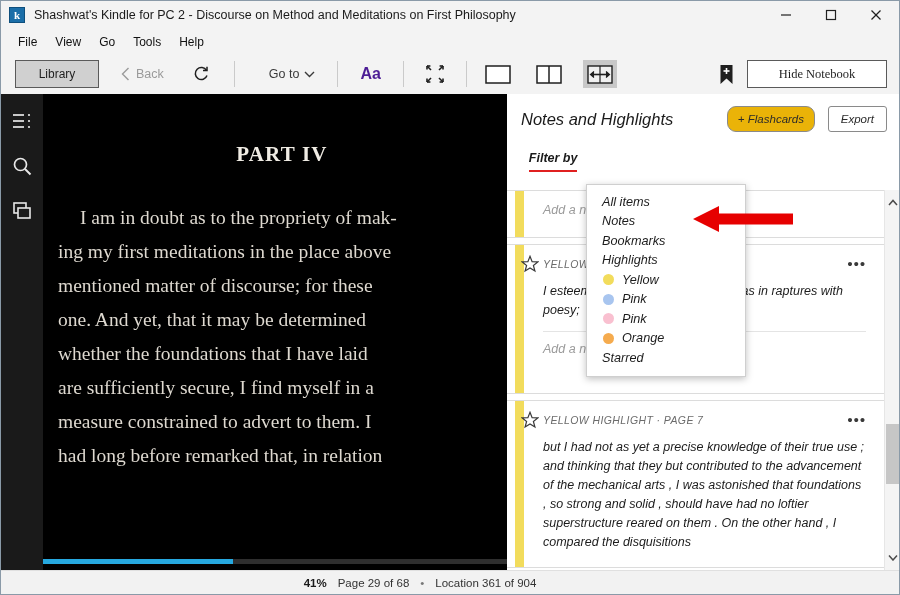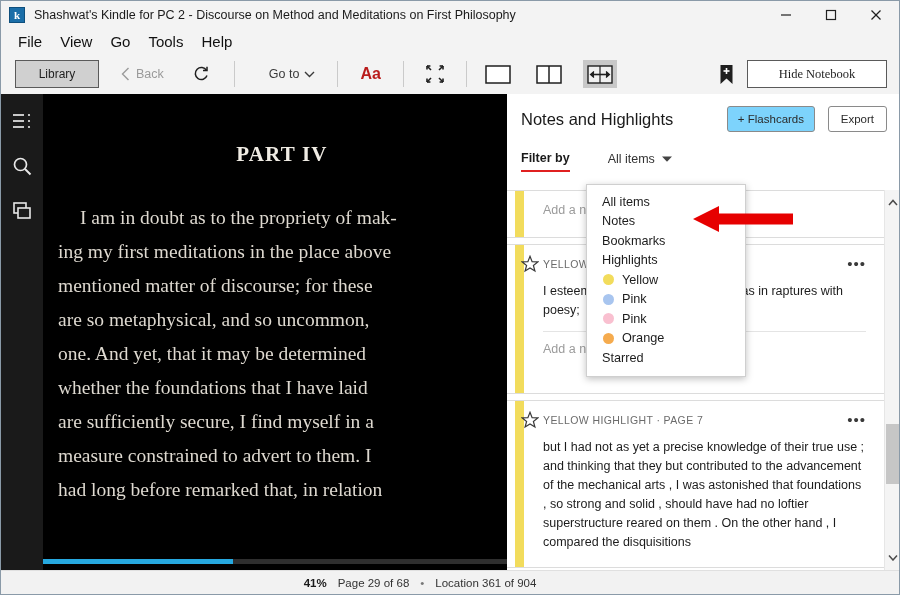--- a/index.html
+++ b/index.html
@@ -48,21 +48,21 @@
   #win-close { right: 1px; }
   .wbtn svg { display: block; }
 
   
   #menubar {
     position: absolute; left: 0; top: 28px; width: 898px; height: 25px;
     background: #f3f3f3;
     display: flex; align-items: center; padding-left: 8px;
   }
   .menu-item {
-    font-size: 15px; color: #111; padding: 3px 9px; white-space: nowrap;
+    font-size: 12px; color: #111; padding: 3px 9px; white-space: nowrap;
   }
 
   
   #toolbar {
     position: absolute; left: 0; top: 53px; width: 898px; height: 40px;
     background: #f3f3f3;
     display: flex; align-items: center;
   }
   #library-btn {
     margin-left: 14px;
@@ -77,21 +77,21 @@
   }
   #refresh-btn { margin-left: 28px; display: flex; align-items: center; }
   .tb-sep {
     width: 1px; height: 26px; background: #cacaca;
   }
   #goto-btn {
     display: flex; align-items: center; gap: 5px;
     font-size: 12.5px; color: #3a3a3a;
   }
   #aa-btn {
-    font-size: 16px; font-weight: bold; color: #b91c1c;
+    font-size: 16px; font-weight: bold; color: #4c1d95;
   }
   #fullscreen-btn { display: flex; align-items: center; }
   .layout-btn {
     width: 34px; height: 28px;
     display: flex; align-items: center; justify-content: center;
   }
   .layout-btn.selected { background: #c8c8c8; }
   #bookmark-btn {
     position: absolute; right: 160px; top: 6px;
     width: 26px; height: 28px;
@@ -146,42 +146,43 @@
     background: #2e2e2e;
   }
   #reader-progress-fill {
     height: 5px; background: #26a8df;
   }
 
   
   #notebook {
     position: absolute; left: 506px; top: 93px; width: 392px; height: 476px;
     background: #fff;
+    font-style: italic;
   }
   #nb-title {
     position: absolute; left: 14px; top: 16px;
     font-size: 16.5px; color: #1a1a1a;
   }
   #flashcards-btn {
     position: absolute; right: 84px; top: 12px;
     height: 26px; padding: 0 10px;
-    border: 1px solid #8a8a8a; border-radius: 3px; background: #7dd3fc;
+    border: 1px solid #8a8a8a; border-radius: 9px; background: #eab308;
     display: flex; align-items: center; justify-content: center;
     font-size: 11.5px; color: #2b2b2b; white-space: nowrap;
   }
   #export-btn {
     position: absolute; right: 12px; top: 12px;
     height: 26px; padding: 0 12px;
     border: 1px solid #8a8a8a; border-radius: 3px; background: #fff;
     display: flex; align-items: center; justify-content: center;
     font-size: 11.5px; color: #2b2b2b;
   }
   #filter-row {
     position: absolute; left: 14px; top: 57px;
-    display: flex; align-items: center; gap: 38px;
+    display: flex; align-items: center; gap: 26px; flex-direction: column;
   }
   #filter-by-label {
     font-size: 12.5px; font-weight: bold; color: #1a1a1a;
     padding-bottom: 5px;
     border-bottom: 2.5px solid #e02020;
   }
   #filter-select {
     display: flex; align-items: center; gap: 7px;
     font-size: 12.5px; color: #333; padding-bottom: 5px;
   }
@@ -432,21 +433,20 @@
         </svg>
       </div>
     </div>
 
     <div id="page">
       <div id="part-title">PART IV</div>
       <div id="page-body">
         <span class="ln first">I am in doubt as to the propriety of mak-</span>
         <span class="ln">ing my first meditations in the place above</span>
         <span class="ln">mentioned matter of discourse; for these</span>
-        <span class="ln">are so metaphysical, and so uncommon,</span>
         <span class="ln">one. And yet, that it may be determined</span>
         <span class="ln">whether the foundations that I have laid</span>
         <span class="ln">are sufficiently secure, I find myself in a</span>
         <span class="ln">measure constrained to advert to them. I</span>
         <span class="ln">had long before remarked that, in relation</span>
       </div>
     </div>
 
     <div id="reader-progress-track">
       <div id="reader-progress-fill" style="width: 41%;"></div>

